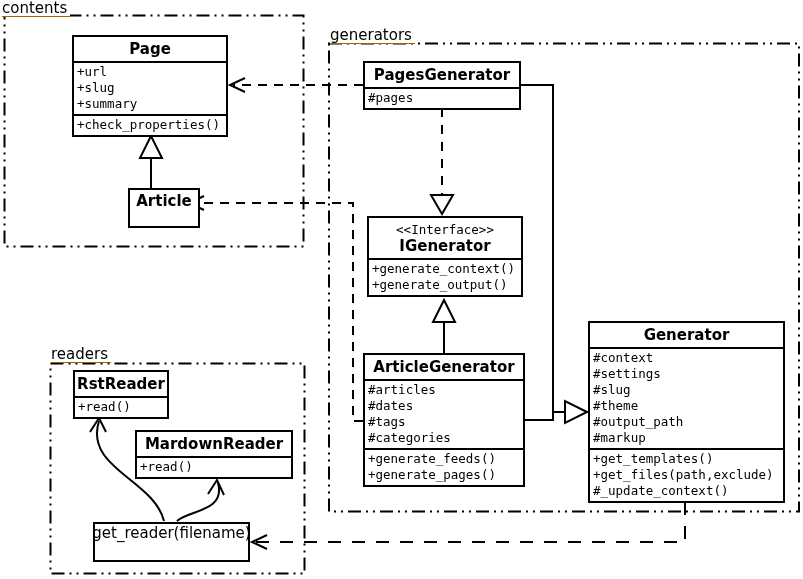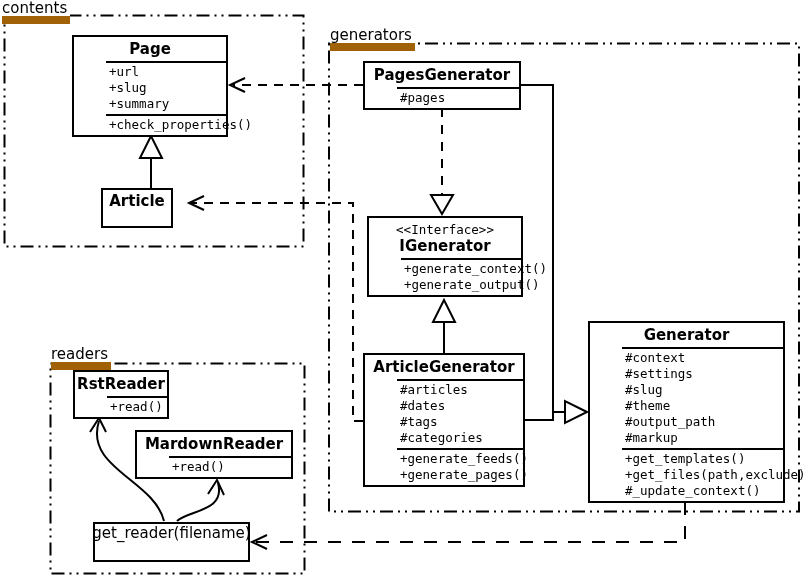--- a/index.html
+++ b/index.html
@@ -5,40 +5,39 @@
   html,body { margin:0; padding:0; background:#fff; }
   .stage {
     position:relative; width:803px; height:579px; background:#ffffff;
     font-family:"DejaVu Sans", sans-serif; color:#000; overflow:hidden;
   }
   svg.wires { position:absolute; left:0; top:0; width:803px; height:579px; z-index:1; }
 
   .pkg-label {
     position:absolute; z-index:3; background:#fff;
     font:15px "DejaVu Sans", sans-serif; line-height:16px; height:16px;
-    padding:0 3px 0 0; border-bottom:8px solid #a16207; white-space:nowrap;
+    padding:0 3px 0 0; border-bottom:1px solid #a16207; white-space:nowrap;
   }
 
   .cls {
     position:absolute; z-index:2; background:#fff;
     border:2px solid #000; box-sizing:border-box; white-space:nowrap;
   }
   .cls-title {
     font:bold 15px "DejaVu Sans", sans-serif; line-height:19px;
     text-align:center; padding:3px 2px 2px 2px;
   }
   .stereo {
     font:12.5px "DejaVu Sans Mono", monospace; font-weight:normal;
     line-height:15px; text-align:center; display:block;
   }
   .sec {
     border-top:2px solid #000;
     font:12.5px "DejaVu Sans Mono", monospace;
     padding:1px 3px 2px 3px;
-    margin-left:32px;
   }
   .m { line-height:16px; white-space:pre; }
 
   .plain-box {
     position:absolute; z-index:2; background:#fff; border:2px solid #000;
     box-sizing:border-box; display:flex; justify-content:center;
     font:15px "DejaVu Sans", sans-serif;
   }
 </style>
 </head>
@@ -90,21 +89,21 @@
     <div class="sec">
       <div class="m">+url</div>
       <div class="m">+slug</div>
       <div class="m">+summary</div>
     </div>
     <div class="sec">
       <div class="m">+check_properties()</div>
     </div>
   </div>
 
-  <div class="cls" style="left:101px; top:188px; width:72px; height:40px;">
+  <div class="cls" style="left:128px; top:188px; width:72px; height:40px;">
     <div class="cls-title" style="padding:2px;">Article</div>
   </div>
 
   <div class="cls" style="left:363px; top:61px; width:158px;">
     <div class="cls-title">PagesGenerator</div>
     <div class="sec">
       <div class="m">#pages</div>
     </div>
   </div>
 

